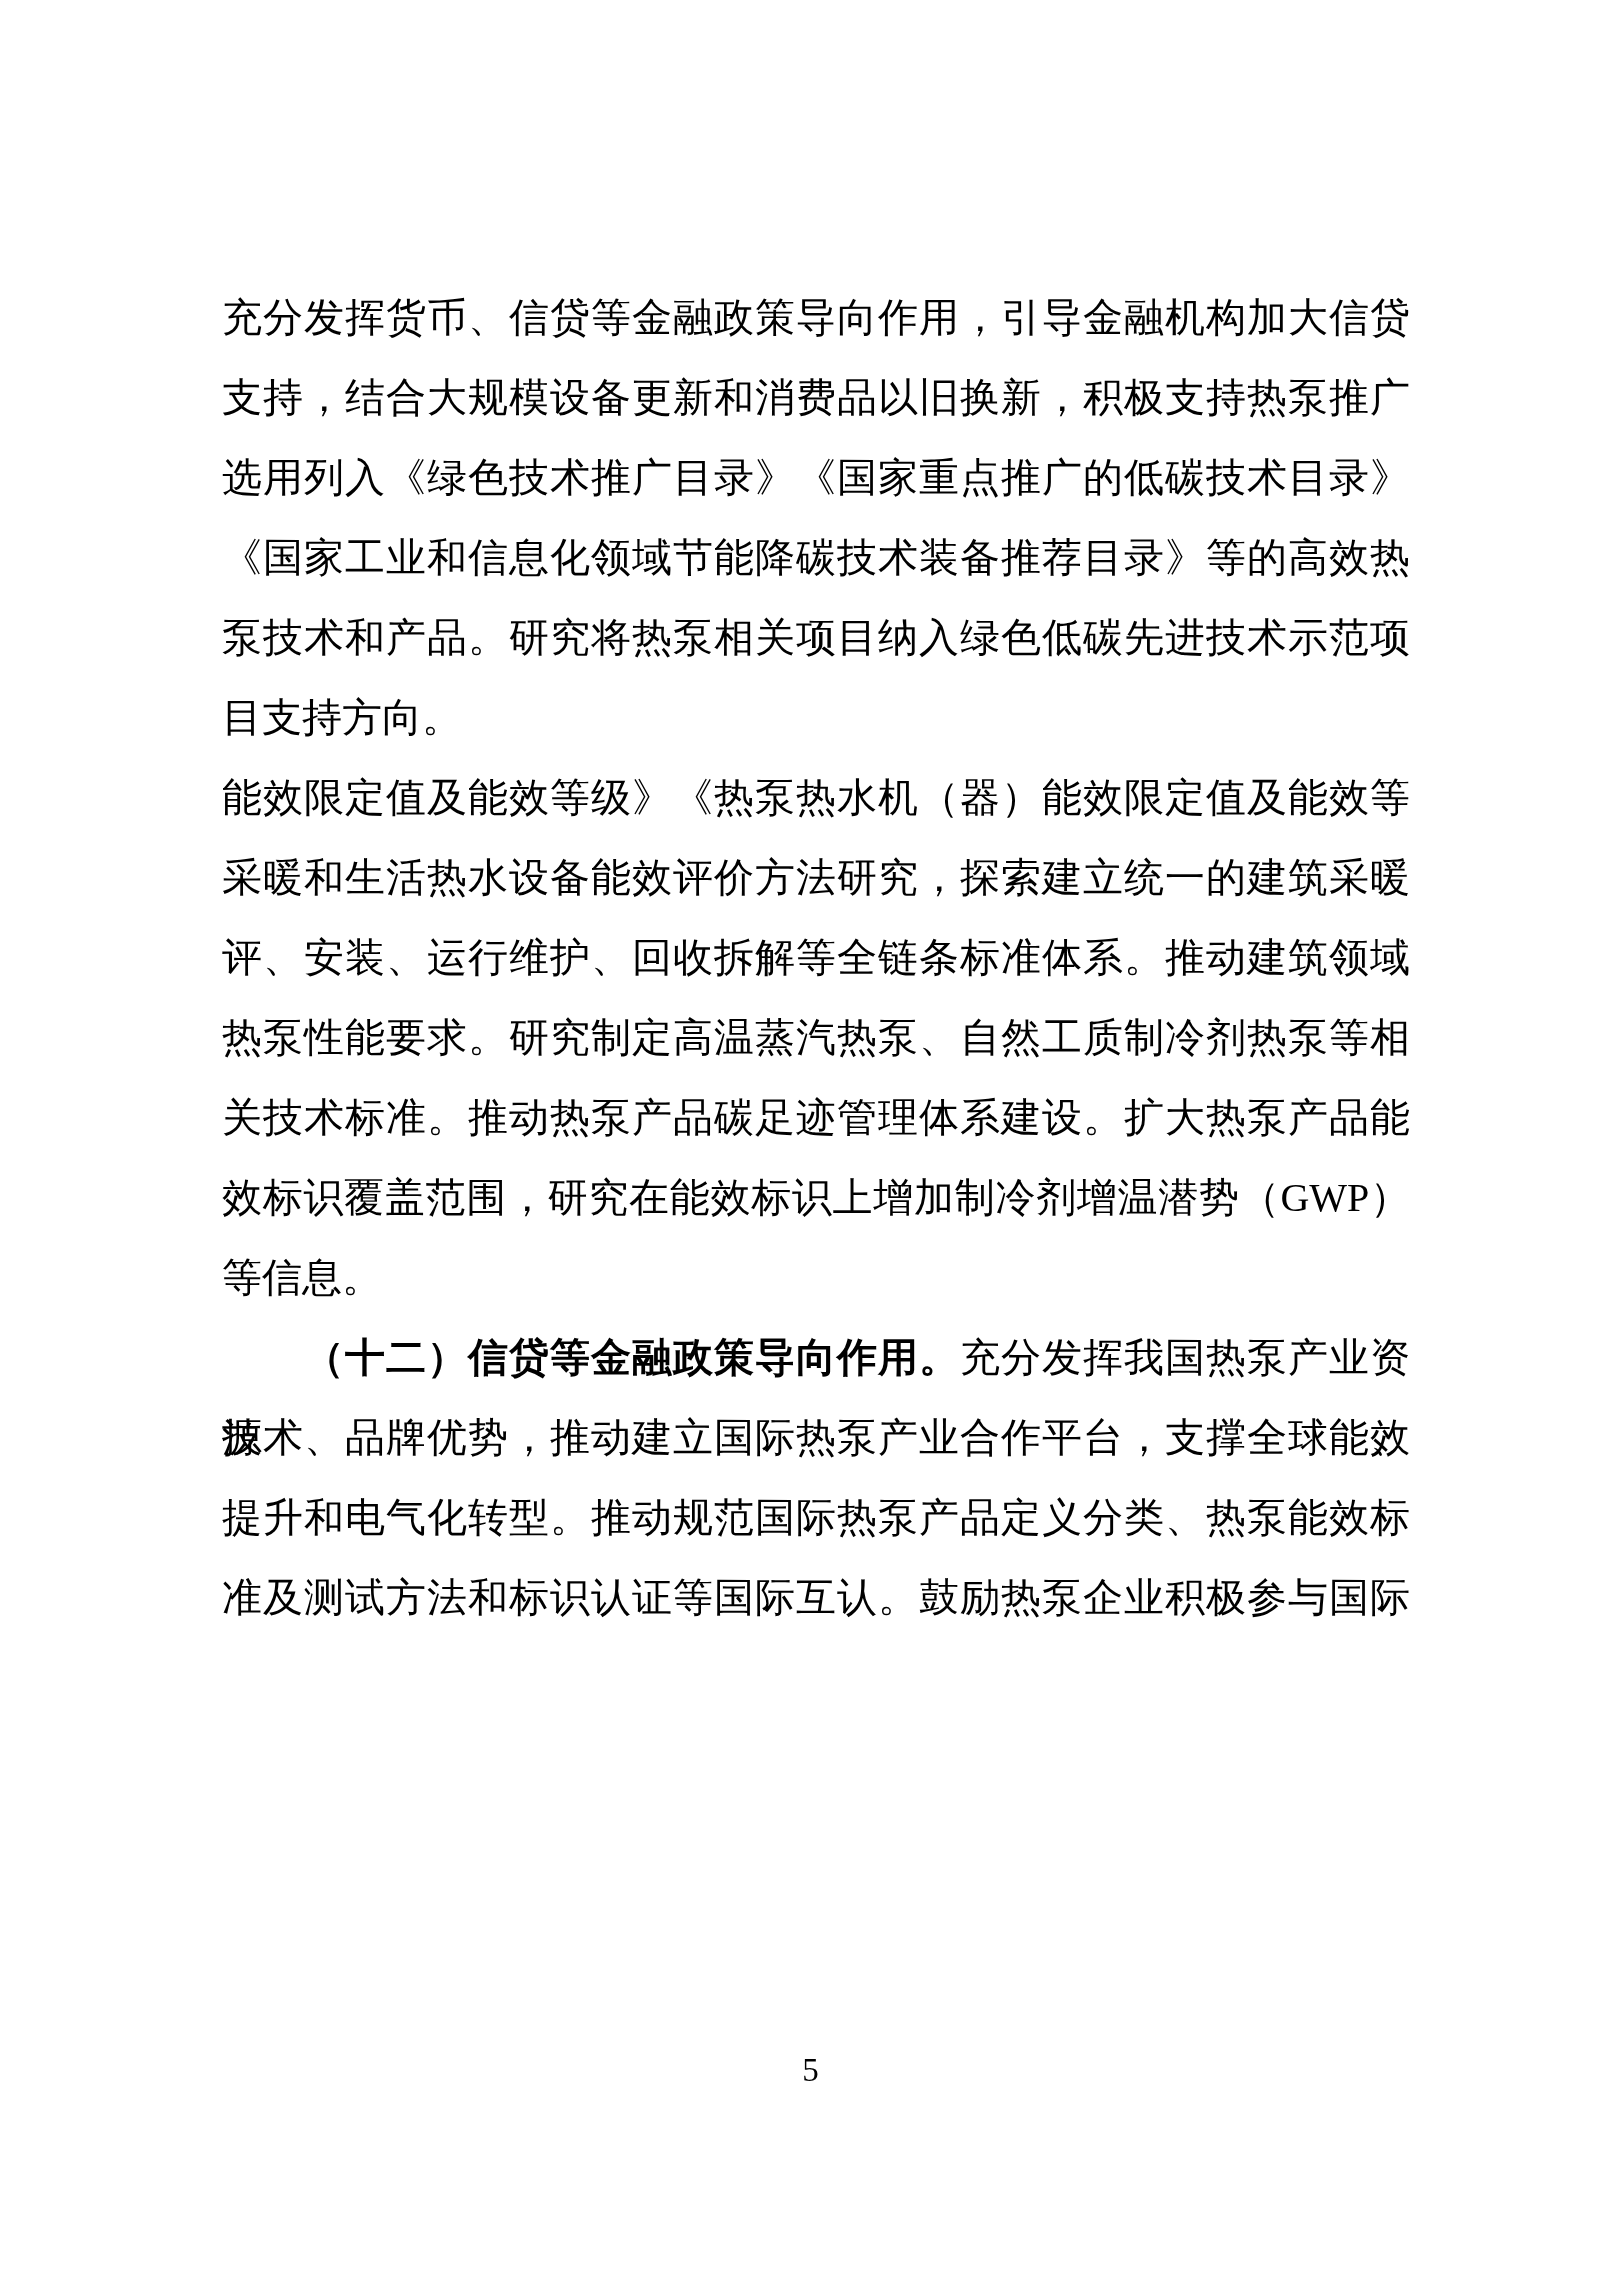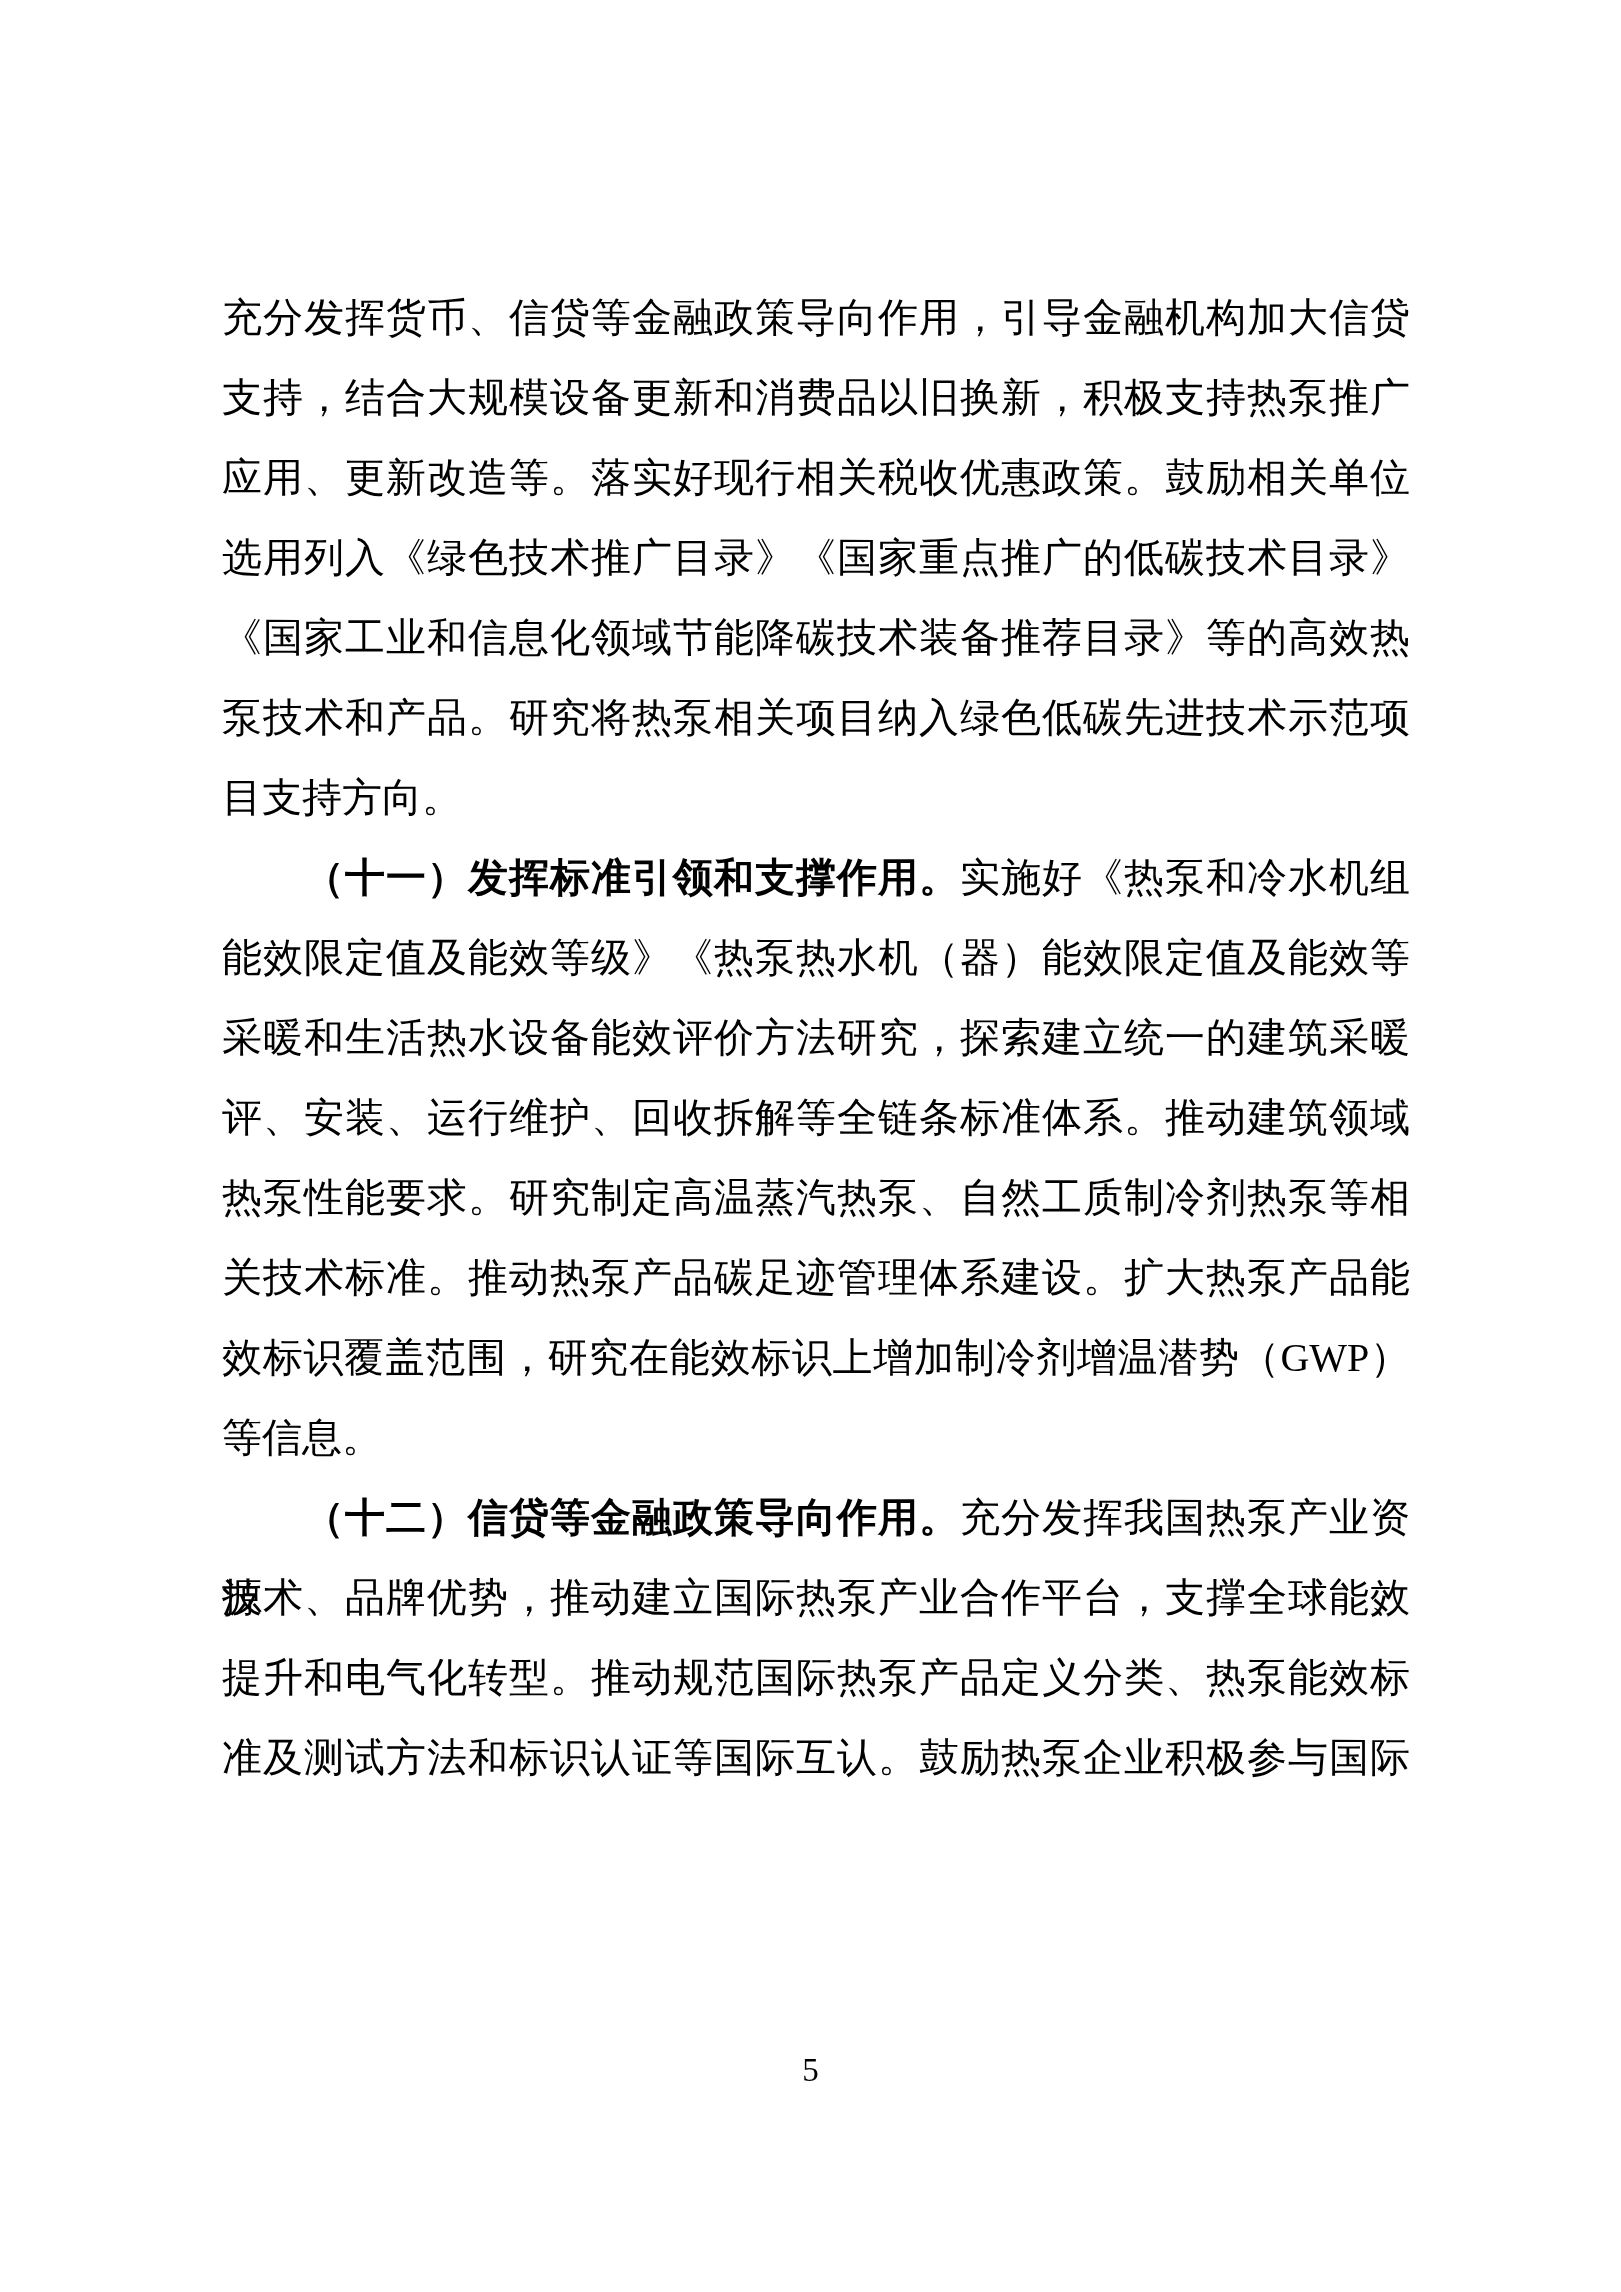--- a/index.html
+++ b/index.html
@@ -50,26 +50,24 @@
     color: #000000;
   }
 </style>
 </head>
 <body>
 
 <div class="page">
   <div class="textblock">
     <div class="line"><span class="b"></span><span>充分发挥货币、信贷等金融政策导向作用，引导金融机构加大信贷</span></div>
     <div class="line"><span class="b"></span><span>支持，结合大规模设备更新和消费品以旧换新，积极支持热泵推广</span></div>
-    <div class="line"><span class="b"></span><span>应用、更新改造等。落实好现行相关税收优惠政策。鼓励相关单位</span></div>
     <div class="line"><span class="b"></span><span>选用列入《绿色技术推广目录》《国家重点推广的低碳技术目录》</span></div>
     <div class="line"><span class="b"></span><span>《国家工业和信息化领域节能降碳技术装备推荐目录》等的高效热</span></div>
     <div class="line"><span class="b"></span><span>泵技术和产品。研究将热泵相关项目纳入绿色低碳先进技术示范项</span></div>
     <div class="line end"><span class="b"></span><span>目支持方向。</span></div>
-    <div class="line indent"><span class="b">（十一）发挥标准引领和支撑作用。</span><span>实施好《热泵和冷水机组</span></div>
     <div class="line"><span class="b"></span><span>能效限定值及能效等级》《热泵热水机（器）能效限定值及能效等</span></div>
     <div class="line"><span class="b"></span><span>采暖和生活热水设备能效评价方法研究，探索建立统一的建筑采暖</span></div>
     <div class="line"><span class="b"></span><span>评、安装、运行维护、回收拆解等全链条标准体系。推动建筑领域</span></div>
     <div class="line"><span class="b"></span><span>热泵性能要求。研究制定高温蒸汽热泵、自然工质制冷剂热泵等相</span></div>
     <div class="line"><span class="b"></span><span>关技术标准。推动热泵产品碳足迹管理体系建设。扩大热泵产品能</span></div>
     <div class="line"><span class="b"></span><span>效标识覆盖范围，研究在能效标识上增加制冷剂增温潜势（GWP）</span></div>
     <div class="line end"><span class="b"></span><span>等信息。</span></div>
     <div class="line indent"><span class="b">（十二）信贷等金融政策导向作用。</span><span>充分发挥我国热泵产业资源、</span></div>
     <div class="line"><span class="b"></span><span>技术、品牌优势，推动建立国际热泵产业合作平台，支撑全球能效</span></div>
     <div class="line"><span class="b"></span><span>提升和电气化转型。推动规范国际热泵产品定义分类、热泵能效标</span></div>

